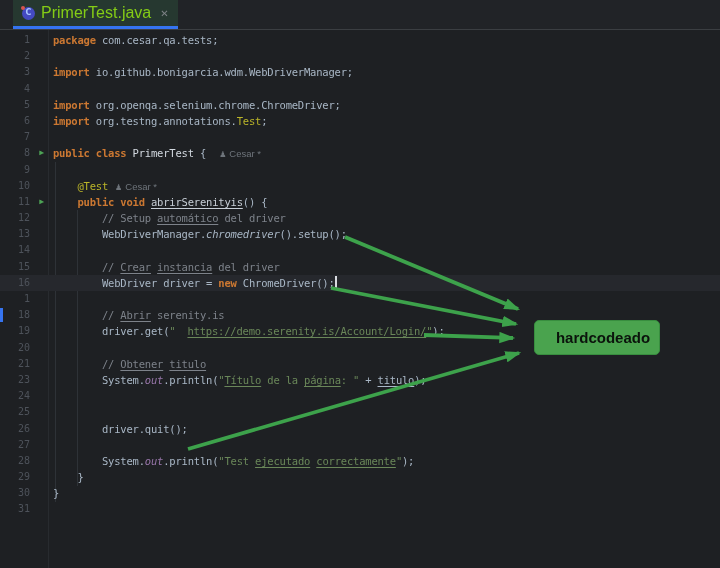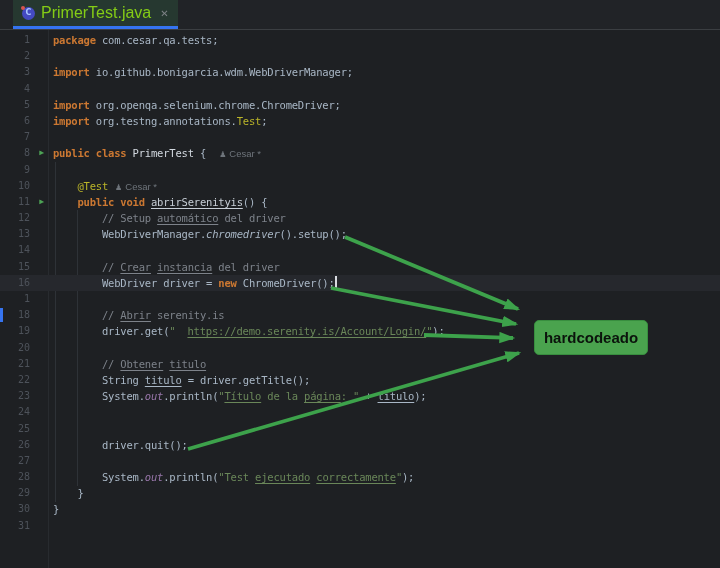--- a/index.html
+++ b/index.html
@@ -54,21 +54,21 @@
               margin-left:7px;letter-spacing:0;}
   .person{font-size:8px;margin-right:3px;color:#6e747b;}
   .caret{display:inline-block;width:2px;height:13px;background:#d8dbe0;vertical-align:-2px;}
   .edge{position:absolute;left:0;top:1px;width:3px;height:14px;background:#3674f0;}
   
   .overlay{position:absolute;top:0;left:0;width:720px;height:568px;pointer-events:none;}
   .hardbox{
     position:absolute;left:534px;top:320px;width:112px;height:33px;
     background:#4aa34e;border:1px solid #388e3f;border-radius:5px;
     display:flex;align-items:center;justify-content:center;
-    font-family:"Liberation Sans",sans-serif;font-size:15px;font-weight:bold;color:#0b130c;
+    font-family:"Liberation Sans",sans-serif;font-size:15px;font-weight:bold;color:#0b130c;padding-left:12px;
   }
 </style>
 </head>
 <body>
 
 <div class="tabbar">
   <div class="tab">
     <span class="cicon">
       <span class="cletter">C</span>
     </span>
@@ -183,25 +183,20 @@
       </div>
       <div class="row">
         <span class="ln">20</span>
         <span class="gut"></span>
         <span class="code"></span>
       </div>
       <div class="row">
         <span class="ln">21</span>
         <span class="gut"></span>
         <span class="code"><span class="tok ">        </span><span class="tok cm">// </span><span class="tok cm typo">Obtener</span><span class="tok cm"> </span><span class="tok cm typo">titulo</span></span>
-      </div>
-      <div class="row">
-        <span class="ln">22</span>
-        <span class="gut"></span>
-        <span class="code"><span class="tok ">        String </span><span class="tok typo">titulo</span><span class="tok "> = driver.getTitle();</span></span>
       </div>
       <div class="row">
         <span class="ln">23</span>
         <span class="gut"></span>
         <span class="code"><span class="tok ">        System.</span><span class="tok field">out</span><span class="tok ">.println(</span><span class="tok str">"</span><span class="tok str typo">Título</span><span class="tok str"> de la </span><span class="tok str typo">página</span><span class="tok str">: "</span><span class="tok "> + </span><span class="tok typo">titulo</span><span class="tok ">);</span></span>
       </div>
       <div class="row">
         <span class="ln">24</span>
         <span class="gut"></span>
         <span class="code"></span>

